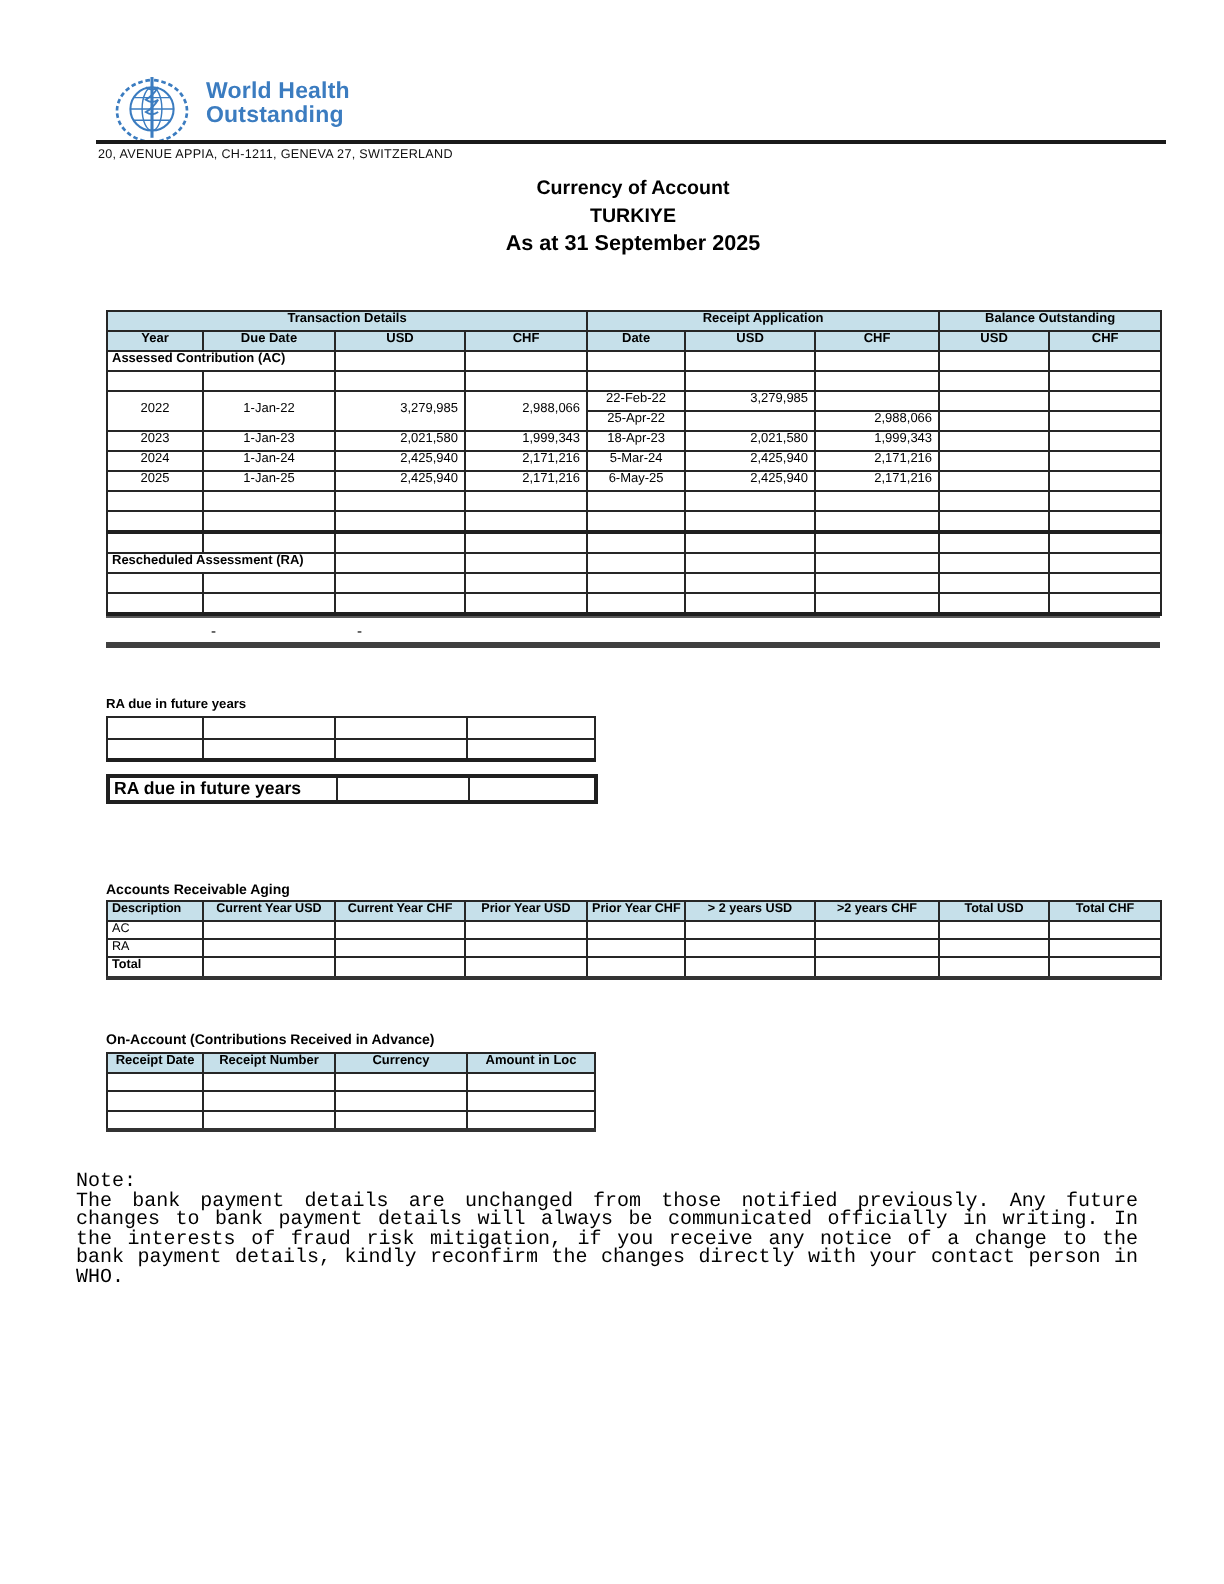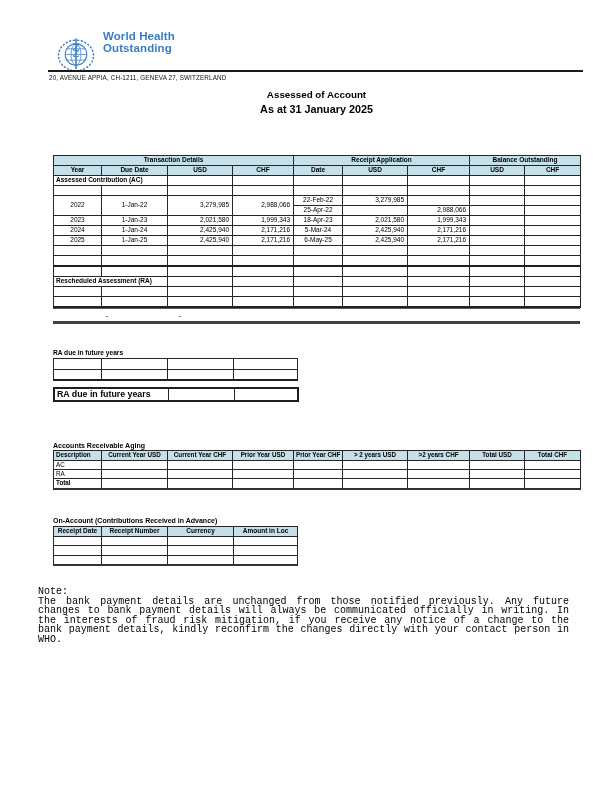--- a/index.html
+++ b/index.html
@@ -3,21 +3,21 @@
 <meta charset="utf-8">
 <style>
   html,body { margin:0; padding:0; background:#e8e8e8; }
   .page {
     position:relative; width:612px; height:792px; margin:0 auto;
     background:#ffffff; font-family:"Liberation Sans", sans-serif; color:#000;
     overflow:hidden;
   }
   
   .logo-emblem { position:absolute; left:55px; top:38px; width:42px; height:35px; color:var(--logo-blue); }
-  .wordmark { position:absolute; left:103px; top:31px; color:var(--logo-blue); font-weight:bold; font-size:11.5px; line-height:11.5px; letter-spacing:0.1px; }
+  .wordmark { position:absolute; left:103px; top:41px; color:var(--logo-blue); font-weight:bold; font-size:11.5px; line-height:11.5px; letter-spacing:0.1px; }
   .head-rule { position:absolute; left:48px; top:70px; width:535px; height:2px; background:#1a1a1a; }
   .address { position:absolute; left:49px; top:74px; font-size:6.3px; letter-spacing:0.15px; color:#111; }
   
   .title-block { position:absolute; left:53px; top:88px; width:527px; text-align:center; font-weight:bold; }
   .title-line1, .title-line2 { font-size:9.8px; line-height:13.5px; }
   .title-line3 { font-size:10.8px; line-height:14.5px; }
   
   table { border-collapse:collapse; table-layout:fixed; }
   td { border:1px solid #262626; font-size:6.5px; line-height:1; padding:0 2px; height:9px; overflow:hidden; white-space:nowrap; }
   .hdr td { background:var(--header-fill); font-weight:bold; text-align:center; }
@@ -73,22 +73,23 @@
     <path d="M17 5.5 q3 2.2 6 0 q-2.5 4 -6 6 q3 2.2 6 0 q-2.5 4 -6 6 q3 2.2 6 0" stroke-width="0.9"></path>
   </svg>
   <div class="wordmark">
     <div>World Health</div>
     <div>Outstanding</div>
   </div>
   <div class="head-rule"></div>
   <div class="address">20, AVENUE APPIA, CH-1211, GENEVA 27, SWITZERLAND</div>
 
   <div class="title-block">
-    <div class="title-line1">Assessed of Account</div>
-    <div class="title-line3">As at 31 January 2025</div>
+    <div class="title-line1">Currency of Account</div>
+    <div class="title-line2">TURKIYE</div>
+    <div class="title-line3">As at 31 September 2025</div>
   </div>
 
   <table class="stmt-table">
     <colgroup>
       <col style="width:48px">
         <col style="width:66px">
         <col style="width:65px">
         <col style="width:61px">
       <col style="width:49px">
         <col style="width:65px">

